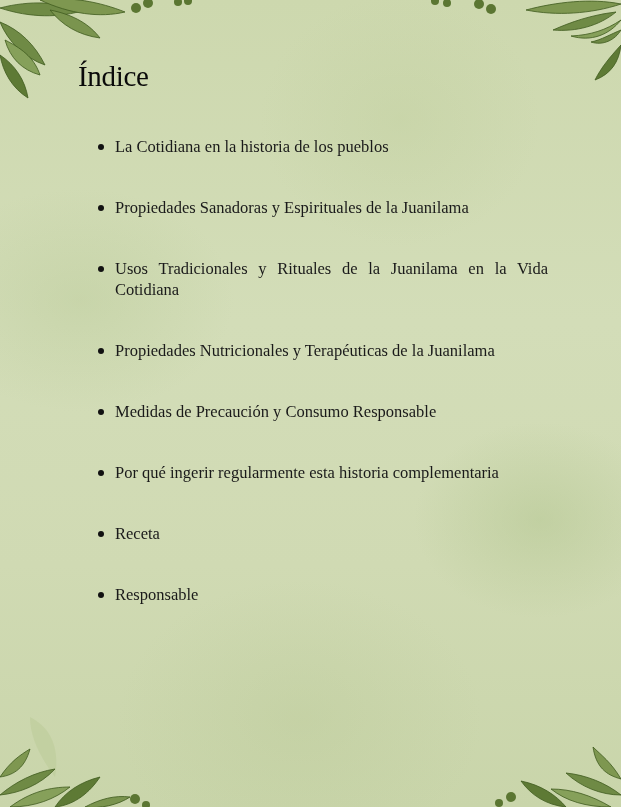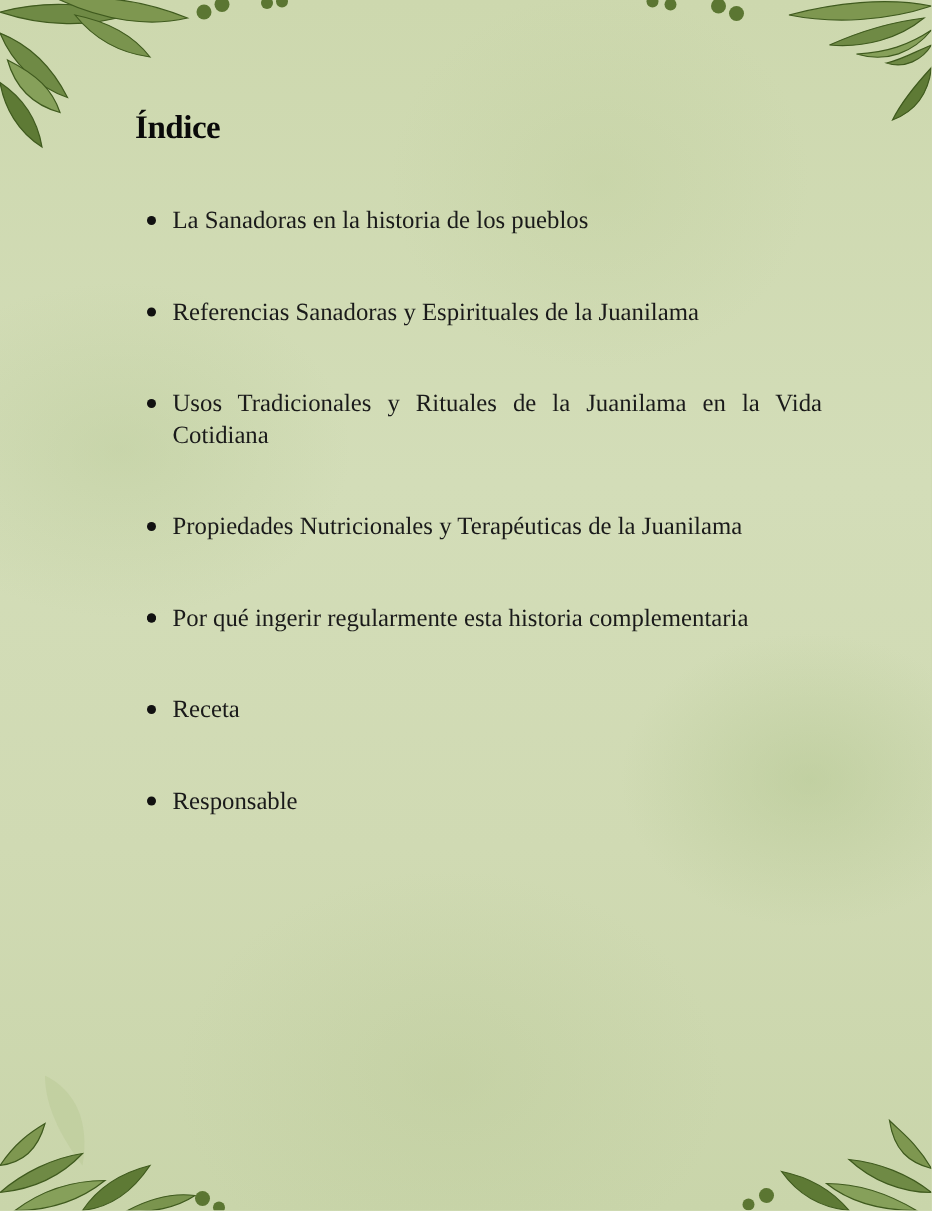--- a/index.html
+++ b/index.html
@@ -17,21 +17,21 @@
       radial-gradient(ellipse 260px 200px at 300px 720px, rgba(185,200,150,0.35), transparent 70%),
       linear-gradient(180deg, #cdd8ae 0%, #d3ddb8 40%, #d0dab3 70%, #c9d5aa 100%);
   }
   .deco { position:absolute; pointer-events:none; }
   .deco-tl { left:0; top:0; }
   .deco-tr { right:0; top:0; }
   .deco-bl { left:0; bottom:0; }
   .deco-br { right:0; bottom:0; }
   .title {
     position:absolute; left:78px; top:60px;
-    font-size:22px; font-weight:bold; color:#0a0a0a; margin:12px;
+    font-size:29px; font-weight:normal; color:#0a0a0a; margin:0;
     letter-spacing:-0.3px;
   }
   ul.toc {
     position:absolute; left:96px; top:136px; width:452px;
     margin:0; padding:0; list-style:none;
   }
   ul.toc li {
     position:relative; padding-left:19px;
     font-size:16.5px; line-height:21px; color:#1a1a1a;
     text-align:justify;
@@ -106,36 +106,37 @@
       <circle cx="90" cy="80" r="5"></circle>
       <circle cx="78" cy="86" r="4"></circle>
     </g>
   </svg>
 
   <h1 class="title">Índice</h1>
 
   <ul class="toc">
     <li class="spaced">
       <span class="bullet"></span>
-      <span>La Sanadoras en la historia de los pueblos</span>
+      <span>La Cotidiana en la historia de los pueblos</span>
     </li>
     <li class="spaced">
       <span class="bullet"></span>
-      <span>Referencias Sanadoras y Espirituales de la Juanilama</span>
+      <span>Propiedades Sanadoras y Espirituales de la Juanilama</span>
     </li>
     <li class="spaced">
       <span class="bullet"></span>
       <span>Usos Tradicionales y Rituales de la Juanilama en la Vida Cotidiana</span>
     </li>
     <li class="spaced">
       <span class="bullet"></span>
       <span>Propiedades Nutricionales y Terapéuticas de la Juanilama</span>
     </li>
     <li class="spaced">
       <span class="bullet"></span>
+      <span>Medidas de Precaución y Consumo Responsable</span>
     </li>
     <li class="spaced">
       <span class="bullet"></span>
       <span>Por qué ingerir regularmente esta historia complementaria</span>
     </li>
     <li class="spaced">
       <span class="bullet"></span>
       <span>Receta</span>
     </li>
     <li>

